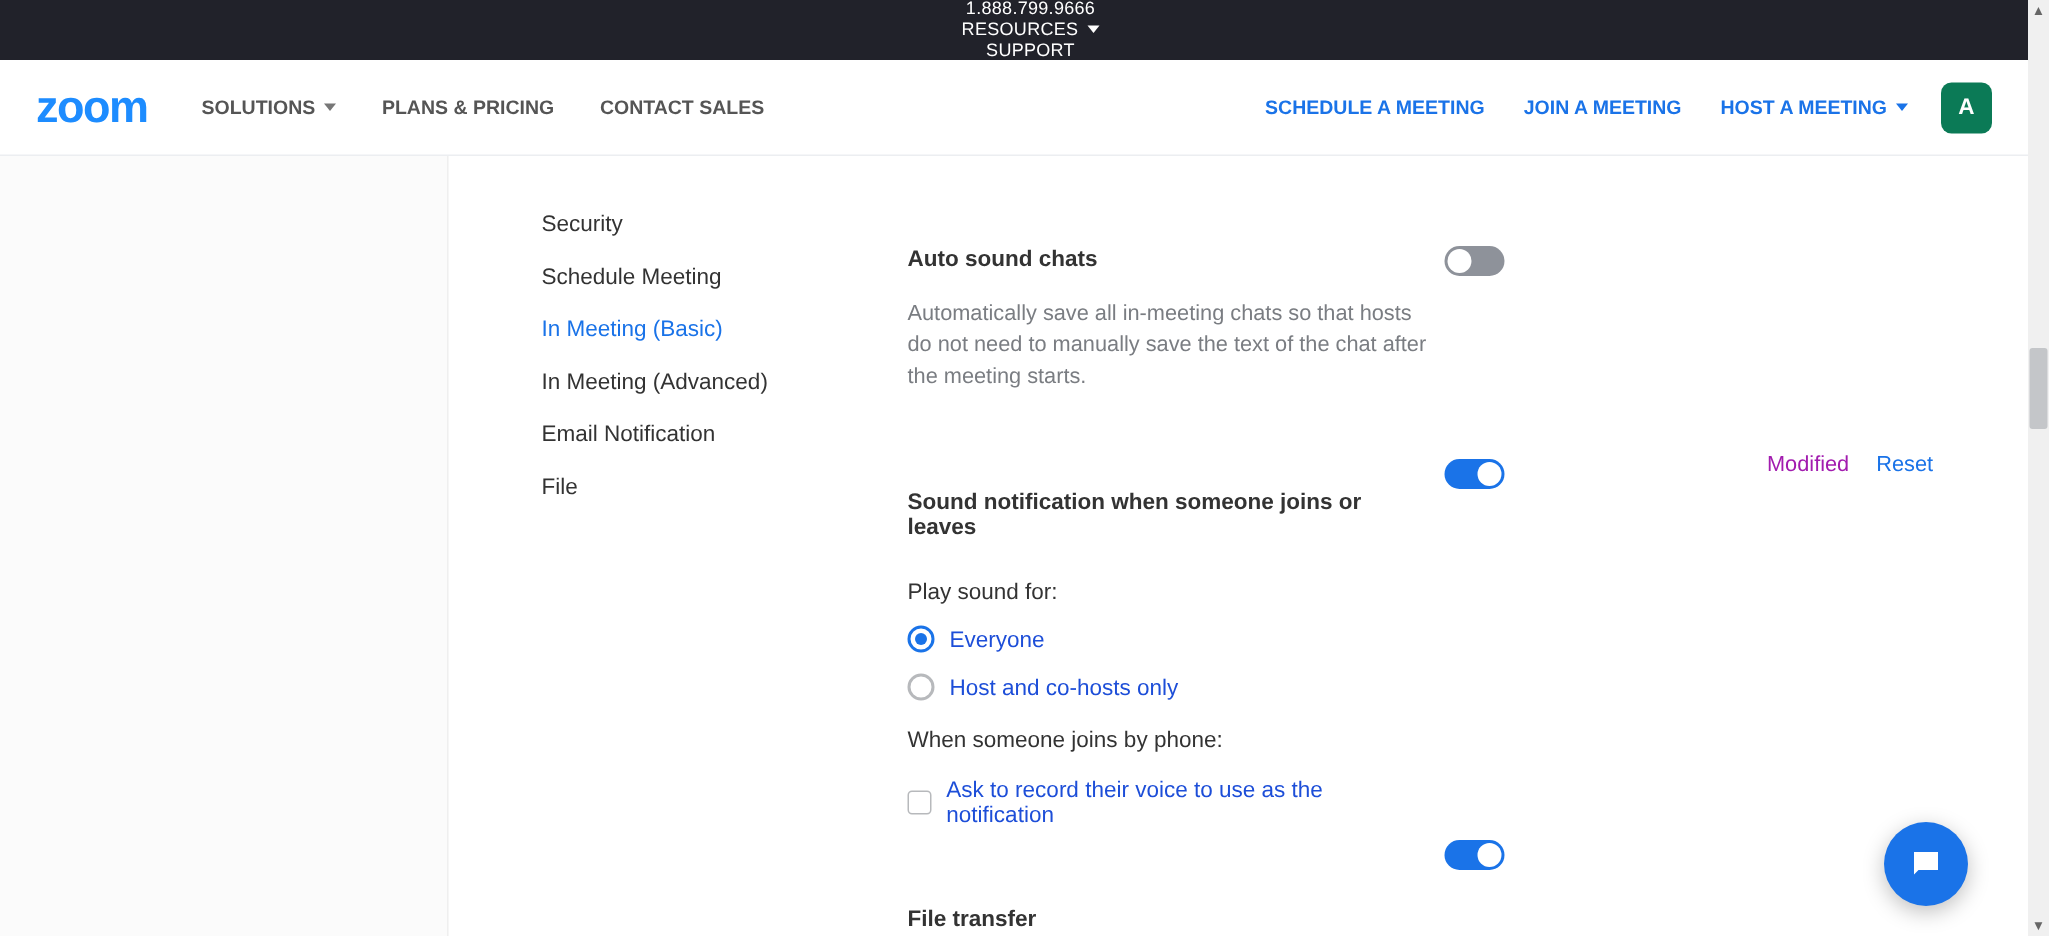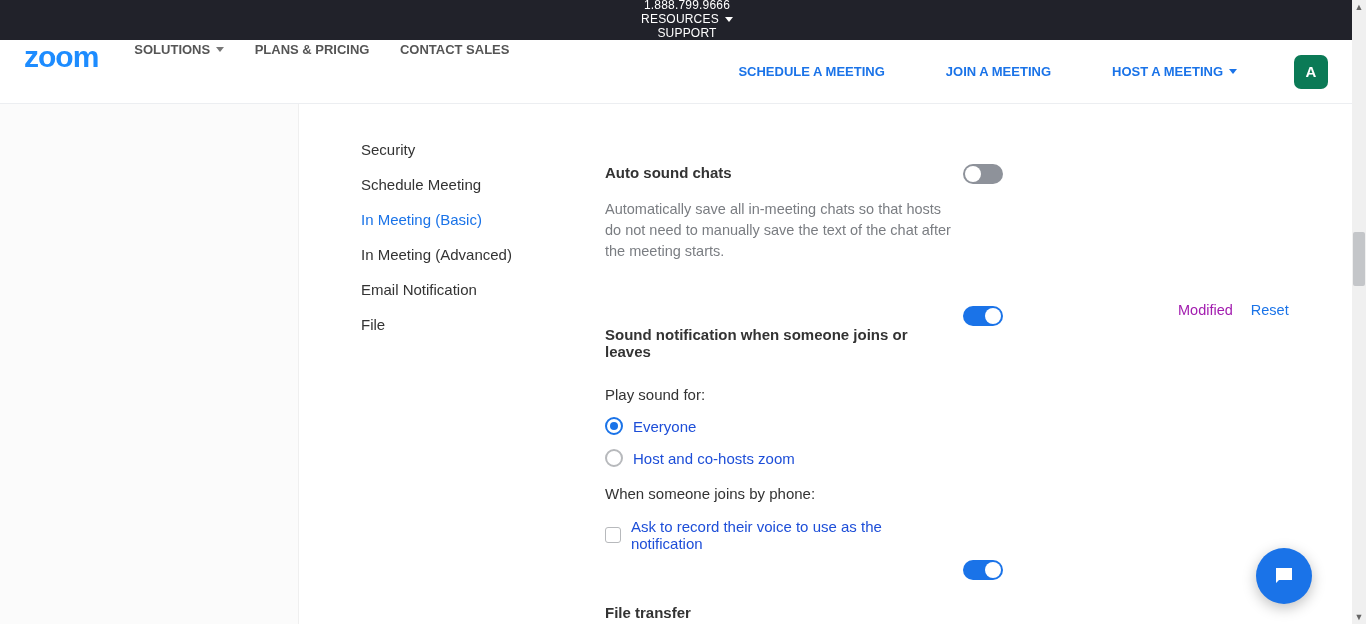--- a/index.html
+++ b/index.html
@@ -2,25 +2,25 @@
 <html><head>
   <meta charset="utf-8">
   <style>
     * { margin:0; padding:0; box-sizing:border-box; }
     html, body { width:1366px; height:624px; font-family:"Segoe UI",-apple-system,Arial,sans-serif; background:#fff; color:#222; overflow:hidden; }
     
     .topbar { position:absolute; top:0; left:0; right:14px; height:40px; background:#21222a; color:#fff; display:flex; align-items:center; justify-content:flex-end; padding:0 24px; font-size:12px; font-weight:400; letter-spacing:.2px;flex-direction:column; }
     .topbar a { color:#fff; text-decoration:none; margin-left:22px; display:inline-flex; align-items:center; }
     .caret-down { display:inline-block; margin-left:6px; width:0; height:0; border-left:4px solid transparent; border-right:4px solid transparent; border-top:5px solid #fff; }
     
-    .mainhdr { position:absolute; top:40px; left:0; right:14px; height:64px; background:#fff; border-bottom:1px solid #eceef1; display:flex; padding:0 24px; }
+    .mainhdr { position:absolute; top:40px; left:0; right:14px; height:64px; background:#fff; border-bottom:1px solid #eceef1; display:flex; align-items:center; padding:0 24px; }
     .logo { color:#1d8cff; font-weight:700; font-size:30px; letter-spacing:-1px; margin-right:36px; }
     .hdr-left a { font-size:13px; font-weight:600; color:#555; text-decoration:none; margin-right:26px; display:inline-flex; align-items:center; }
     .caret-grey { display:inline-block; margin-left:6px; width:0; height:0; border-left:4px solid transparent; border-right:4px solid transparent; border-top:5px solid #777; }
-    .hdr-right { margin-left:auto; display:flex; align-items:center;gap:35px; }
+    .hdr-right { margin-left:auto; display:flex; align-items:center; }
     .hdr-right a { font-size:13px; font-weight:700; color:#1a73e8; text-decoration:none; margin-left:26px; display:inline-flex; align-items:center; }
     .caret-blue { display:inline-block; margin-left:6px; width:0; height:0; border-left:4px solid transparent; border-right:4px solid transparent; border-top:5px solid #1a73e8; }
     .avatar { width:34px; height:34px; border-radius:7px; background:#0b7a56; color:#fff; display:flex; align-items:center; justify-content:center; font-weight:600; font-size:15px; margin-left:22px; }
     
     .body { position:absolute; top:104px; left:0; right:14px; bottom:0; background:#fff; }
     .leftgap { position:absolute; left:0; top:0; bottom:0; width:299px; background:#fbfbfb; border-right:1px solid #efefef; }
     .content { position:absolute; left:299px; right:0; top:0; bottom:0; display:flex; }
     
     .tabs { width:258px; padding:28px 0 0 48px; font-size:15px; color:#333; }
     .tabs div { padding:9px 0; cursor:pointer;margin-left:14px; }
@@ -112,21 +112,21 @@
 
       <div class="setting" style="margin-top:64px;">
         <h3>Sound notification when someone joins or leaves</h3>
         <div class="sublabel" style="margin-top:26px;">Play sound for:</div>
         <div class="radio-row">
           <span class="radio checked"></span>
           <span>Everyone</span>
         </div>
         <div class="radio-row">
           <span class="radio"></span>
-          <span>Host and co-hosts zoom</span>
+          <span>Host and co-hosts only</span>
         </div>
         <div class="sublabel">When someone joins by phone:</div>
         <div class="check-row" style="margin-top:16px;">
           <span class="checkbox"></span>
           <span>Ask to record their voice to use as the notification</span>
         </div>
       </div>
 
       <div class="setting" style="margin-top:52px;">
         <h3>File transfer</h3>

